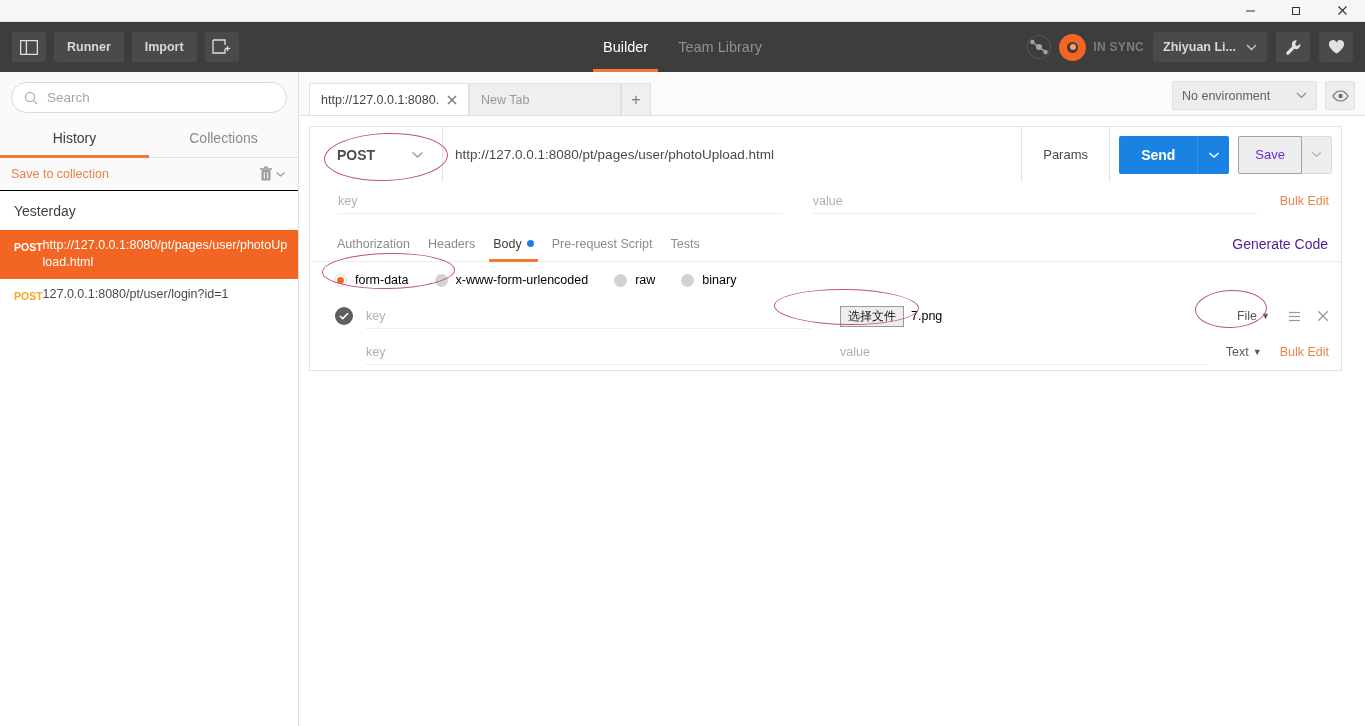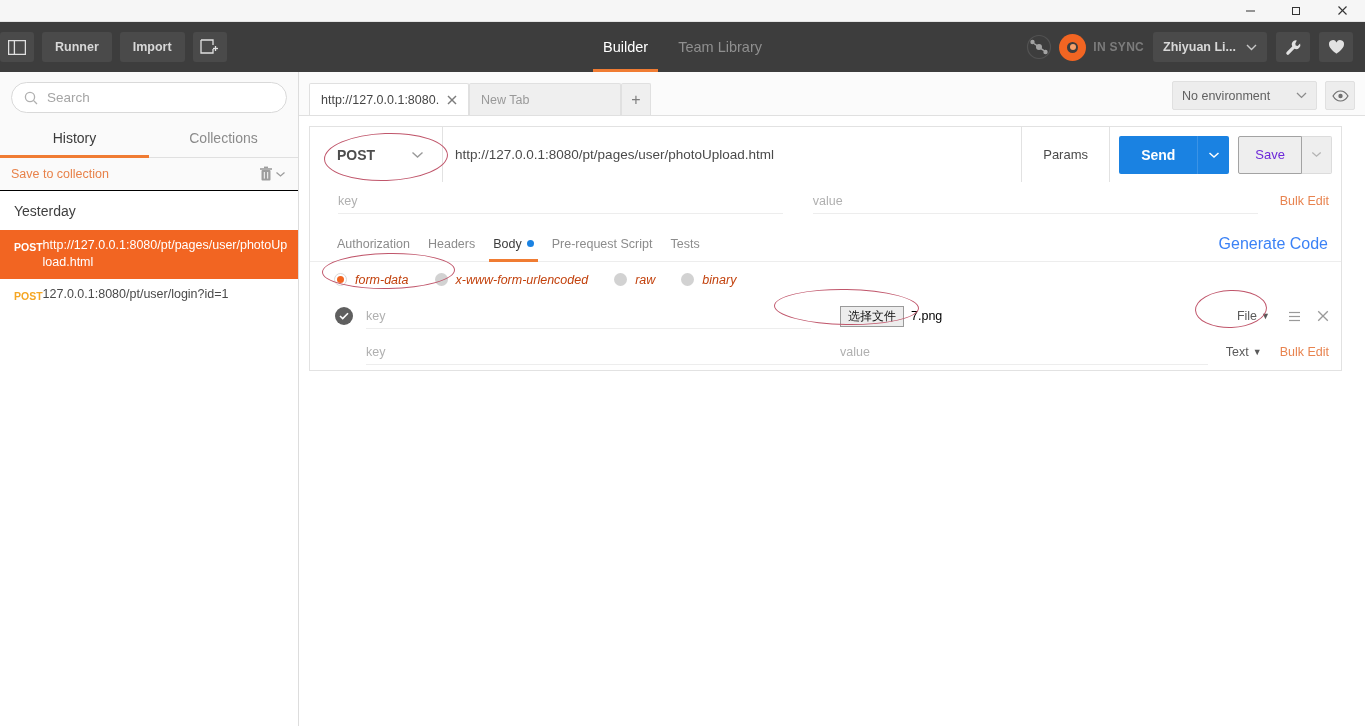--- a/index.html
+++ b/index.html
@@ -23,21 +23,21 @@
     font-size: 13px; color: #333; line-height: 1;
   }
 
   
   .appheader {
     height: 50px; width: 100%;
     background: #3d3d3d;
     display: flex; align-items: center;
     position: relative;
   }
-  .hdr-left { display: flex; gap: 8px; }
+  .hdr-left { display: flex; padding-left: 12px; gap: 8px; }
   .hdr-btn {
     height: 30px;
     background: #4a4a4a;
     border-radius: 3px;
     color: #d8d8d8;
     font-size: 12.5px; font-weight: bold;
     display: flex; align-items: center; justify-content: center;
     padding: 0 13px;
   }
   .hdr-icon-btn {
@@ -258,24 +258,24 @@
     font-size: 12.5px; color: #8c8c8c; padding: 0 9px;
     height: 36px; display: flex; align-items: center; gap: 5px;
     position: relative;
   }
   .btab.active { color: #3c3c3c; }
   .btab.active::after {
     content:''; position:absolute; left:5px; right:5px; bottom:0;
     height: 3px; background: #f07c33;
   }
   .bluedot { width: 7px; height: 7px; border-radius: 50%; background: #1a82e2; display:inline-block; }
-  .gencode { margin-left: auto; font-size: 16px; color: #3b82f6; }
+  .gencode { margin-left: auto; font-size: 14px; color: #4c1d95; }
 
   .radiorow { display: flex; align-items: center; height: 36px; padding: 0 0 0 24px; gap: 0; }
-  .rd { display: flex; gap: 8px; font-size: 12.5px; color: #c2410c; font-style: italic; }
+  .rd { display: flex; align-items: center; gap: 8px; font-size: 12.5px; color: #000000; }
   .rd + .rd { margin-left: 26px; }
   .rdot {
     width: 13px; height: 13px; border-radius: 50%;
     background: #d2d2d2; display: block;
   }
   .rdot.on { background: #ffffff; border: 1px solid #d9d9d9; display: flex; align-items: center; justify-content: center; }
   .rdot.on::after { content:''; width: 7px; height: 7px; border-radius: 50%; background: #f26522; }
 
   .filerow { display: flex; align-items: center; height: 36px; padding: 0 12px 0 25px; }
   .chk {

